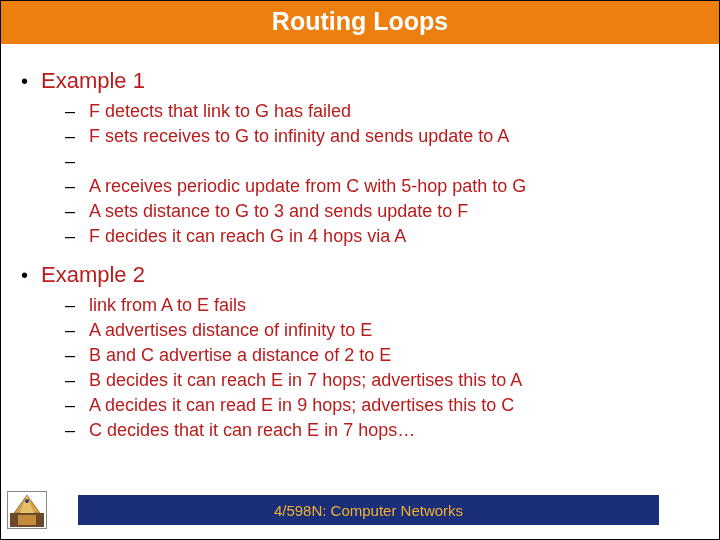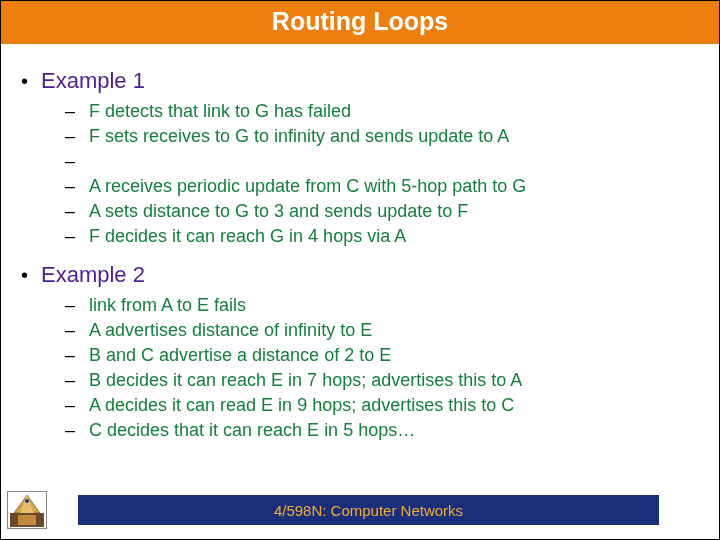--- a/index.html
+++ b/index.html
@@ -13,25 +13,25 @@
     text-align: center;
     padding: 6px 0 8px 0;
     width: 100%;
   }
   .content {
     padding: 18px 20px 0 20px;
   }
   .bullet-row { display: flex; align-items: flex-start; margin-bottom: 4px; }
   .bullet-row.top { margin-top: 6px; margin-bottom: 6px; }
   .b1-dot { width: 20px; font-size: 20px; line-height: 26px; text-align: left; color: #000; }
-  .b1-text { font-size: 22px; line-height: 26px; color: #4c1d95; }
+  .b1-text { font-size: 22px; line-height: 26px; color: #b91c1c; }
   .sub-list { margin-left: 44px; margin-top: 6px; }
   .sub-row { display: flex; align-items: flex-start; margin-bottom: 2px; }
   .b2-dash { width: 24px; font-size: 18px; line-height: 23px; text-align: left; color: #000; }
-  .b2-text { font-size: 18px; line-height: 23px; color: #15803d; }
+  .b2-text { font-size: 18px; line-height: 23px; color: #b91c1c; }
   .footer {
     position: absolute;
     bottom: 10px;
     left: 0;
     width: 100%;
     display: flex;
     align-items: center;
     gap: 27px;
   }
   .logo-box {
@@ -114,21 +114,21 @@
       <div class="sub-row">
           <div class="b2-dash">–</div>
           <div class="b2-text">B decides it can reach E in 7 hops; advertises this to A</div>
         </div>
       <div class="sub-row">
           <div class="b2-dash">–</div>
           <div class="b2-text">A decides it can read E in 9 hops; advertises this to C</div>
         </div>
       <div class="sub-row">
           <div class="b2-dash">–</div>
-          <div class="b2-text">C decides that it can reach E in 5 hops…</div>
+          <div class="b2-text">C decides that it can reach E in 7 hops…</div>
         </div>
     </div>
 
   </div>
 
   <div class="footer">
     <div class="logo-box">
       <svg width="34" height="34" viewBox="0 0 34 34">
         <rect x="0" y="20" width="34" height="14" fill="#6a4a2a"></rect>
         <polygon points="17,2 4,20 30,20" fill="#d4a24a" stroke="#6a4a2a" stroke-width="0.6"></polygon>

